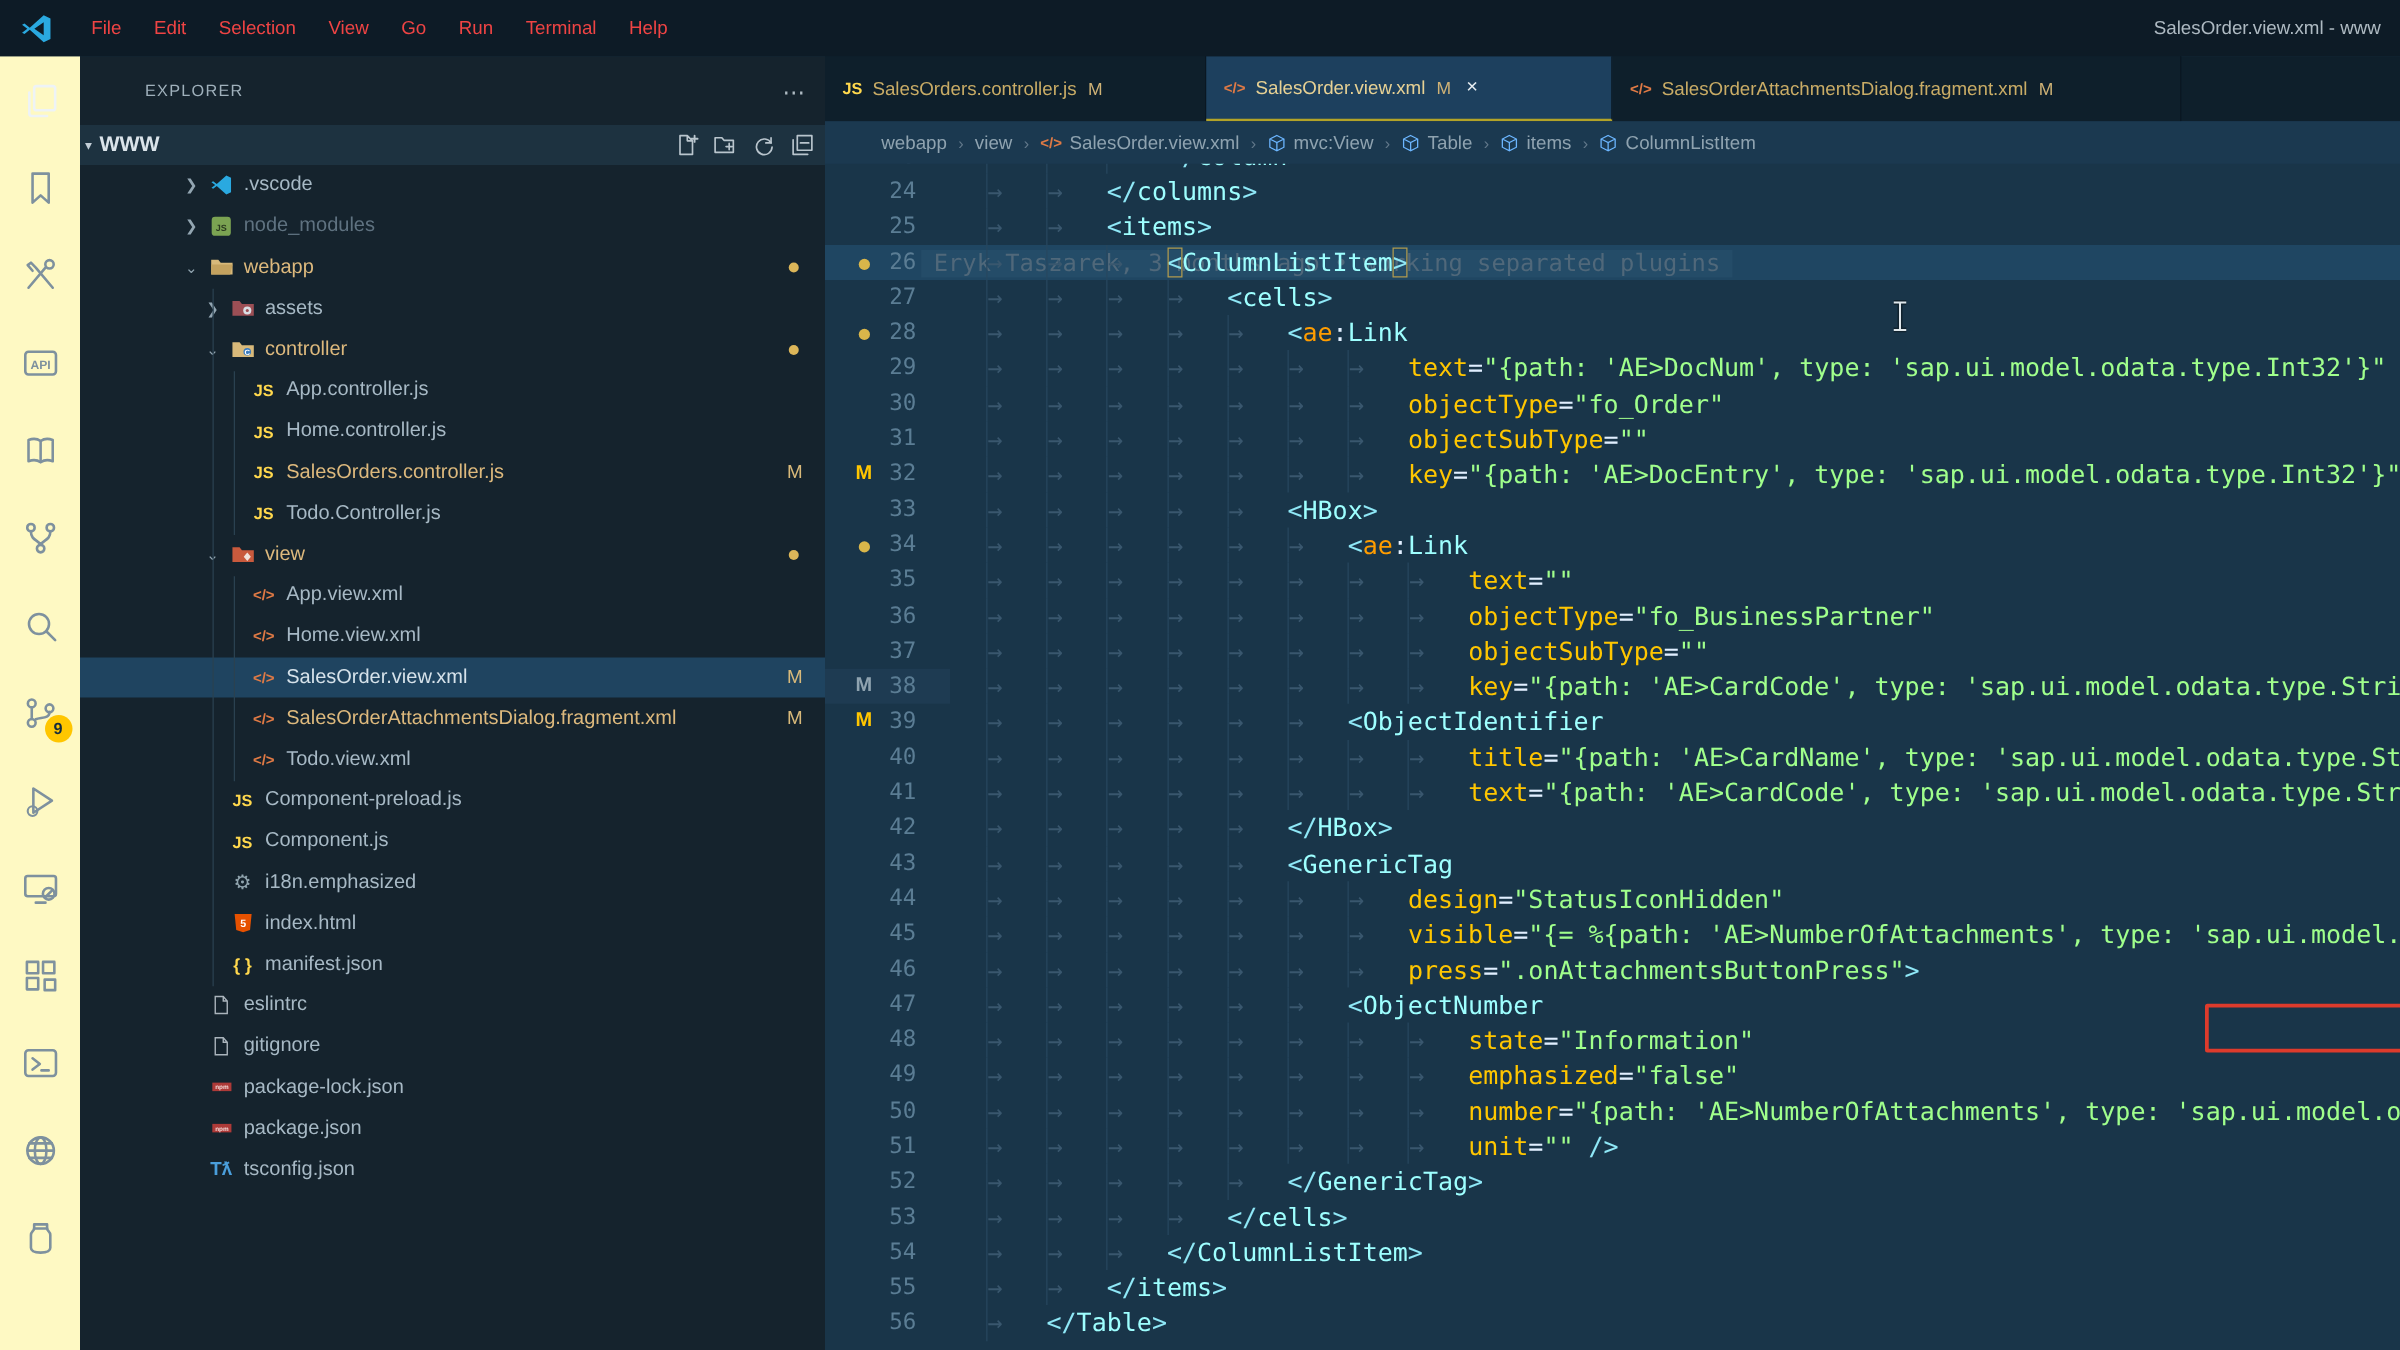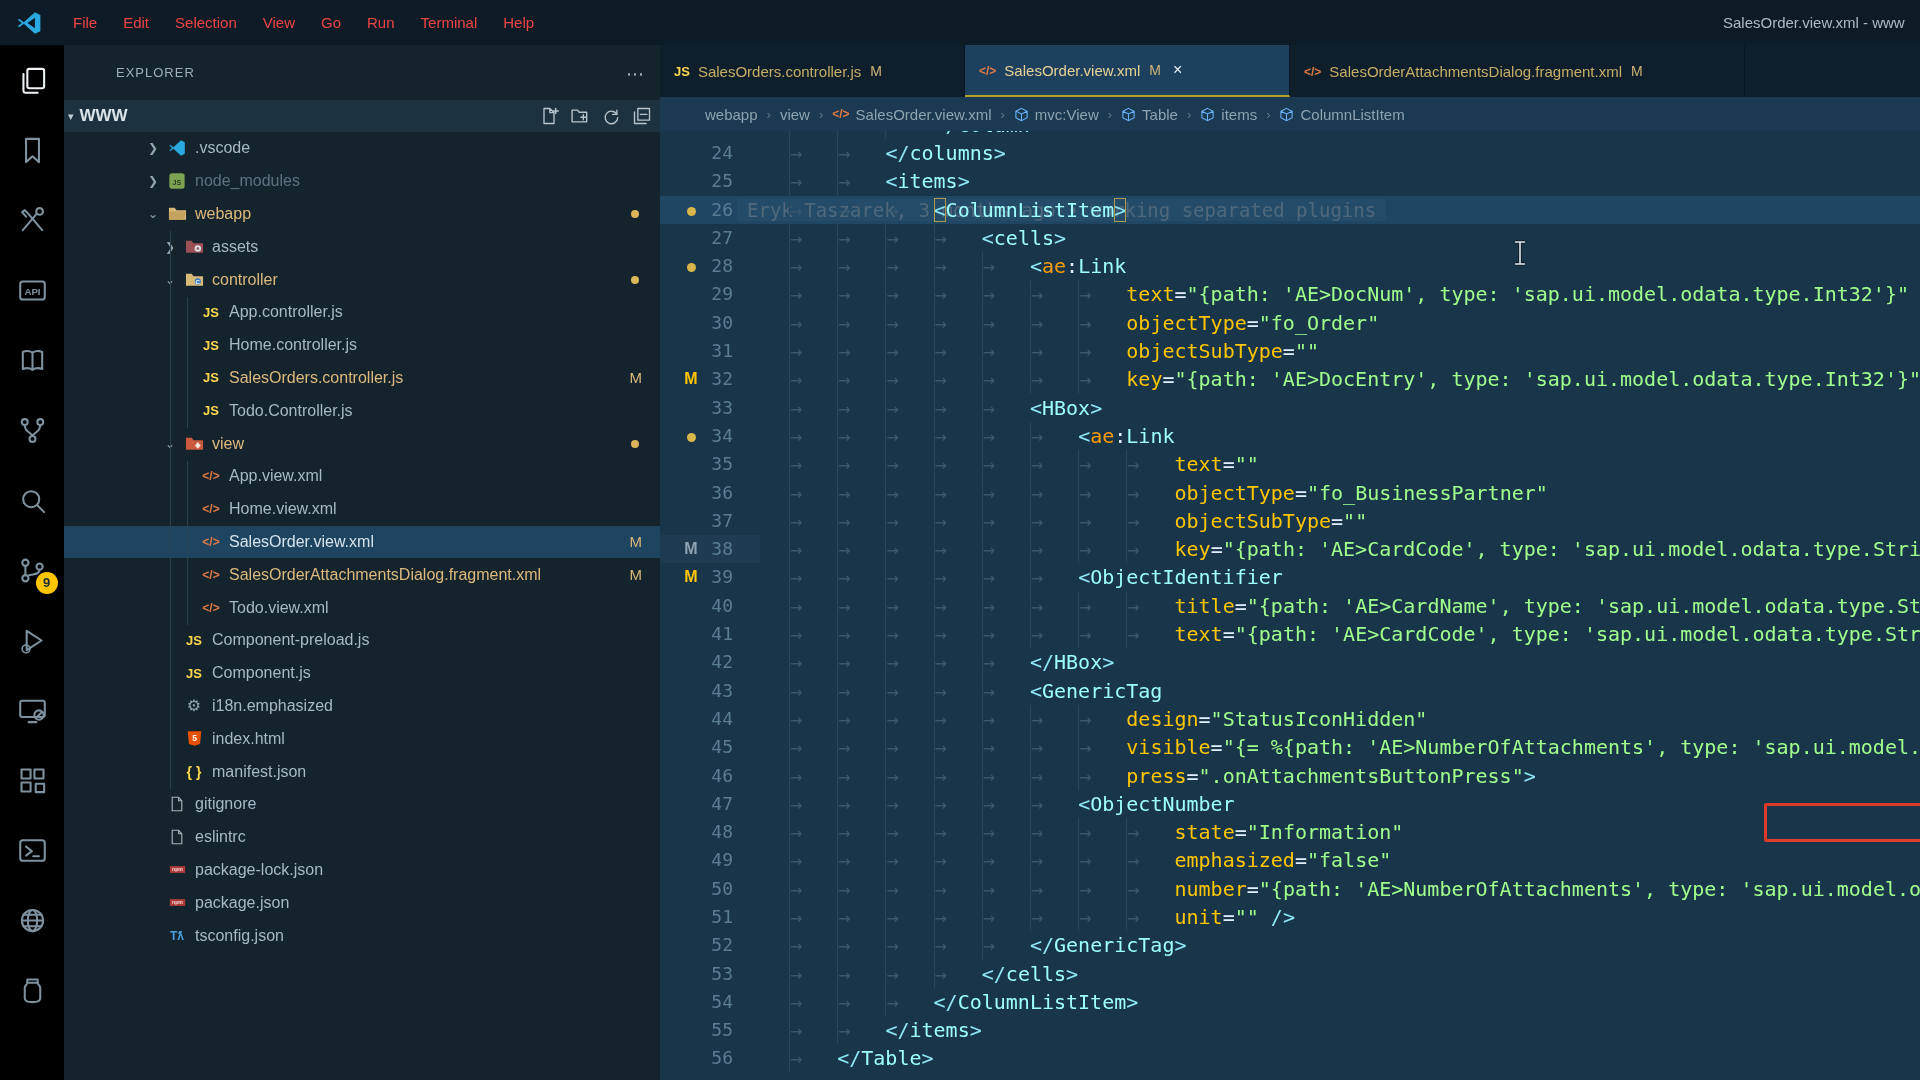--- a/index.html
+++ b/index.html
@@ -10,21 +10,21 @@
   #titlebar { position:absolute; left:0; top:0; width:1920px; height:45px;
               background:#0d1b26; display:flex; align-items:center; z-index:50; }
   #logo { width:26px; height:26px; margin:0 18px 0 16px; }
   .menu-item { color:#ef4444; font-size:15px; padding:0 13px; height:45px;
                line-height:45px; cursor:default; }
   #win-title { position:absolute; left:1723px; top:0; height:45px; line-height:45px;
                color:#aebac2; font-size:15px; white-space:nowrap; }
 
   
   #activitybar { position:absolute; left:0; top:45px; width:64px; height:1035px;
-                 background:#000000; display:flex; flex-direction:column;
+                 background:#fef9c3; display:flex; flex-direction:column;
                  align-items:center; padding-top:20px; gap:39px; z-index:40; }
   .act-icon { width:31px; height:31px; color:#7e919e; position:relative; flex:none; }
   .act-icon.active { color:#eef3f6; }
   .act-icon svg { width:31px; height:31px; }
   .act-badge { position:absolute; right:-10px; bottom:-8px; width:22px; height:22px;
                border-radius:50%; background:#ffc600; color:#132b3d; font-size:13px;
                font-weight:bold; text-align:center; line-height:22px; }
 
   
   #sidebar { position:absolute; left:64px; top:45px; width:596px; height:1035px;
@@ -389,29 +389,29 @@
           <span class="gi" style="color:#ffd84d; font-size:14px;">{ }</span>
         </span>
         <span class="tree-label">manifest.json</span>
       </div>
       <div class="tree-row" style="padding-left: 103px;">
         <span class="tree-ico">
           <svg viewBox="0 0 20 20" width="16" height="16">
             <path fill="none" stroke="#aab4bc" stroke-width="1.4" d="M12 1.5 H4 V18.5 H16 V6 Z M12 1.5 V6 H16"></path>
           </svg>
         </span>
-        <span class="tree-label">gitignore</span>
+        <span class="tree-label">eslintrc</span>
       </div>
       <div class="tree-row" style="padding-left: 103px;">
         <span class="tree-ico">
           <svg viewBox="0 0 20 20" width="16" height="16">
             <path fill="none" stroke="#aab4bc" stroke-width="1.4" d="M12 1.5 H4 V18.5 H16 V6 Z M12 1.5 V6 H16"></path>
           </svg>
         </span>
-        <span class="tree-label">eslintrc</span>
+        <span class="tree-label">gitignore</span>
       </div>
       <div class="tree-row" style="padding-left: 103px;">
         <span class="tree-ico">
           <svg viewBox="0 0 20 20" width="17" height="17">
             <rect x="1" y="6" width="18" height="8" fill="#ad3a38"></rect>
             <text x="10" y="12.3" text-anchor="middle" font-size="6" fill="#f3d9d8" font-family="Liberation Sans,sans-serif" font-weight="bold">npm</text>
           </svg>
         </span>
         <span class="tree-label">package-lock.json</span>
       </div>
@@ -419,21 +419,21 @@
         <span class="tree-ico">
           <svg viewBox="0 0 20 20" width="17" height="17">
             <rect x="1" y="6" width="18" height="8" fill="#ad3a38"></rect>
             <text x="10" y="12.3" text-anchor="middle" font-size="6" fill="#f3d9d8" font-family="Liberation Sans,sans-serif" font-weight="bold">npm</text>
           </svg>
         </span>
         <span class="tree-label">package.json</span>
       </div>
       <div class="tree-row" style="padding-left: 103px;">
         <span class="tree-ico">
-          <span class="gi" style="color:#4a9edb; font-size:12px;">Tƛ</span>
+          <span class="gi" style="color:#4a9edb; font-size:15px;">Tƛ</span>
         </span>
         <span class="tree-label">tsconfig.json</span>
       </div>
     </div>
 </div>
 
 <div id="editor">
   <div id="tabbar">
       <div class="tab" style="width: 305px;">
         <span class="tab-ico"><span class="gi" style="color:#ffd84d; font-size:13px;">JS</span></span>

